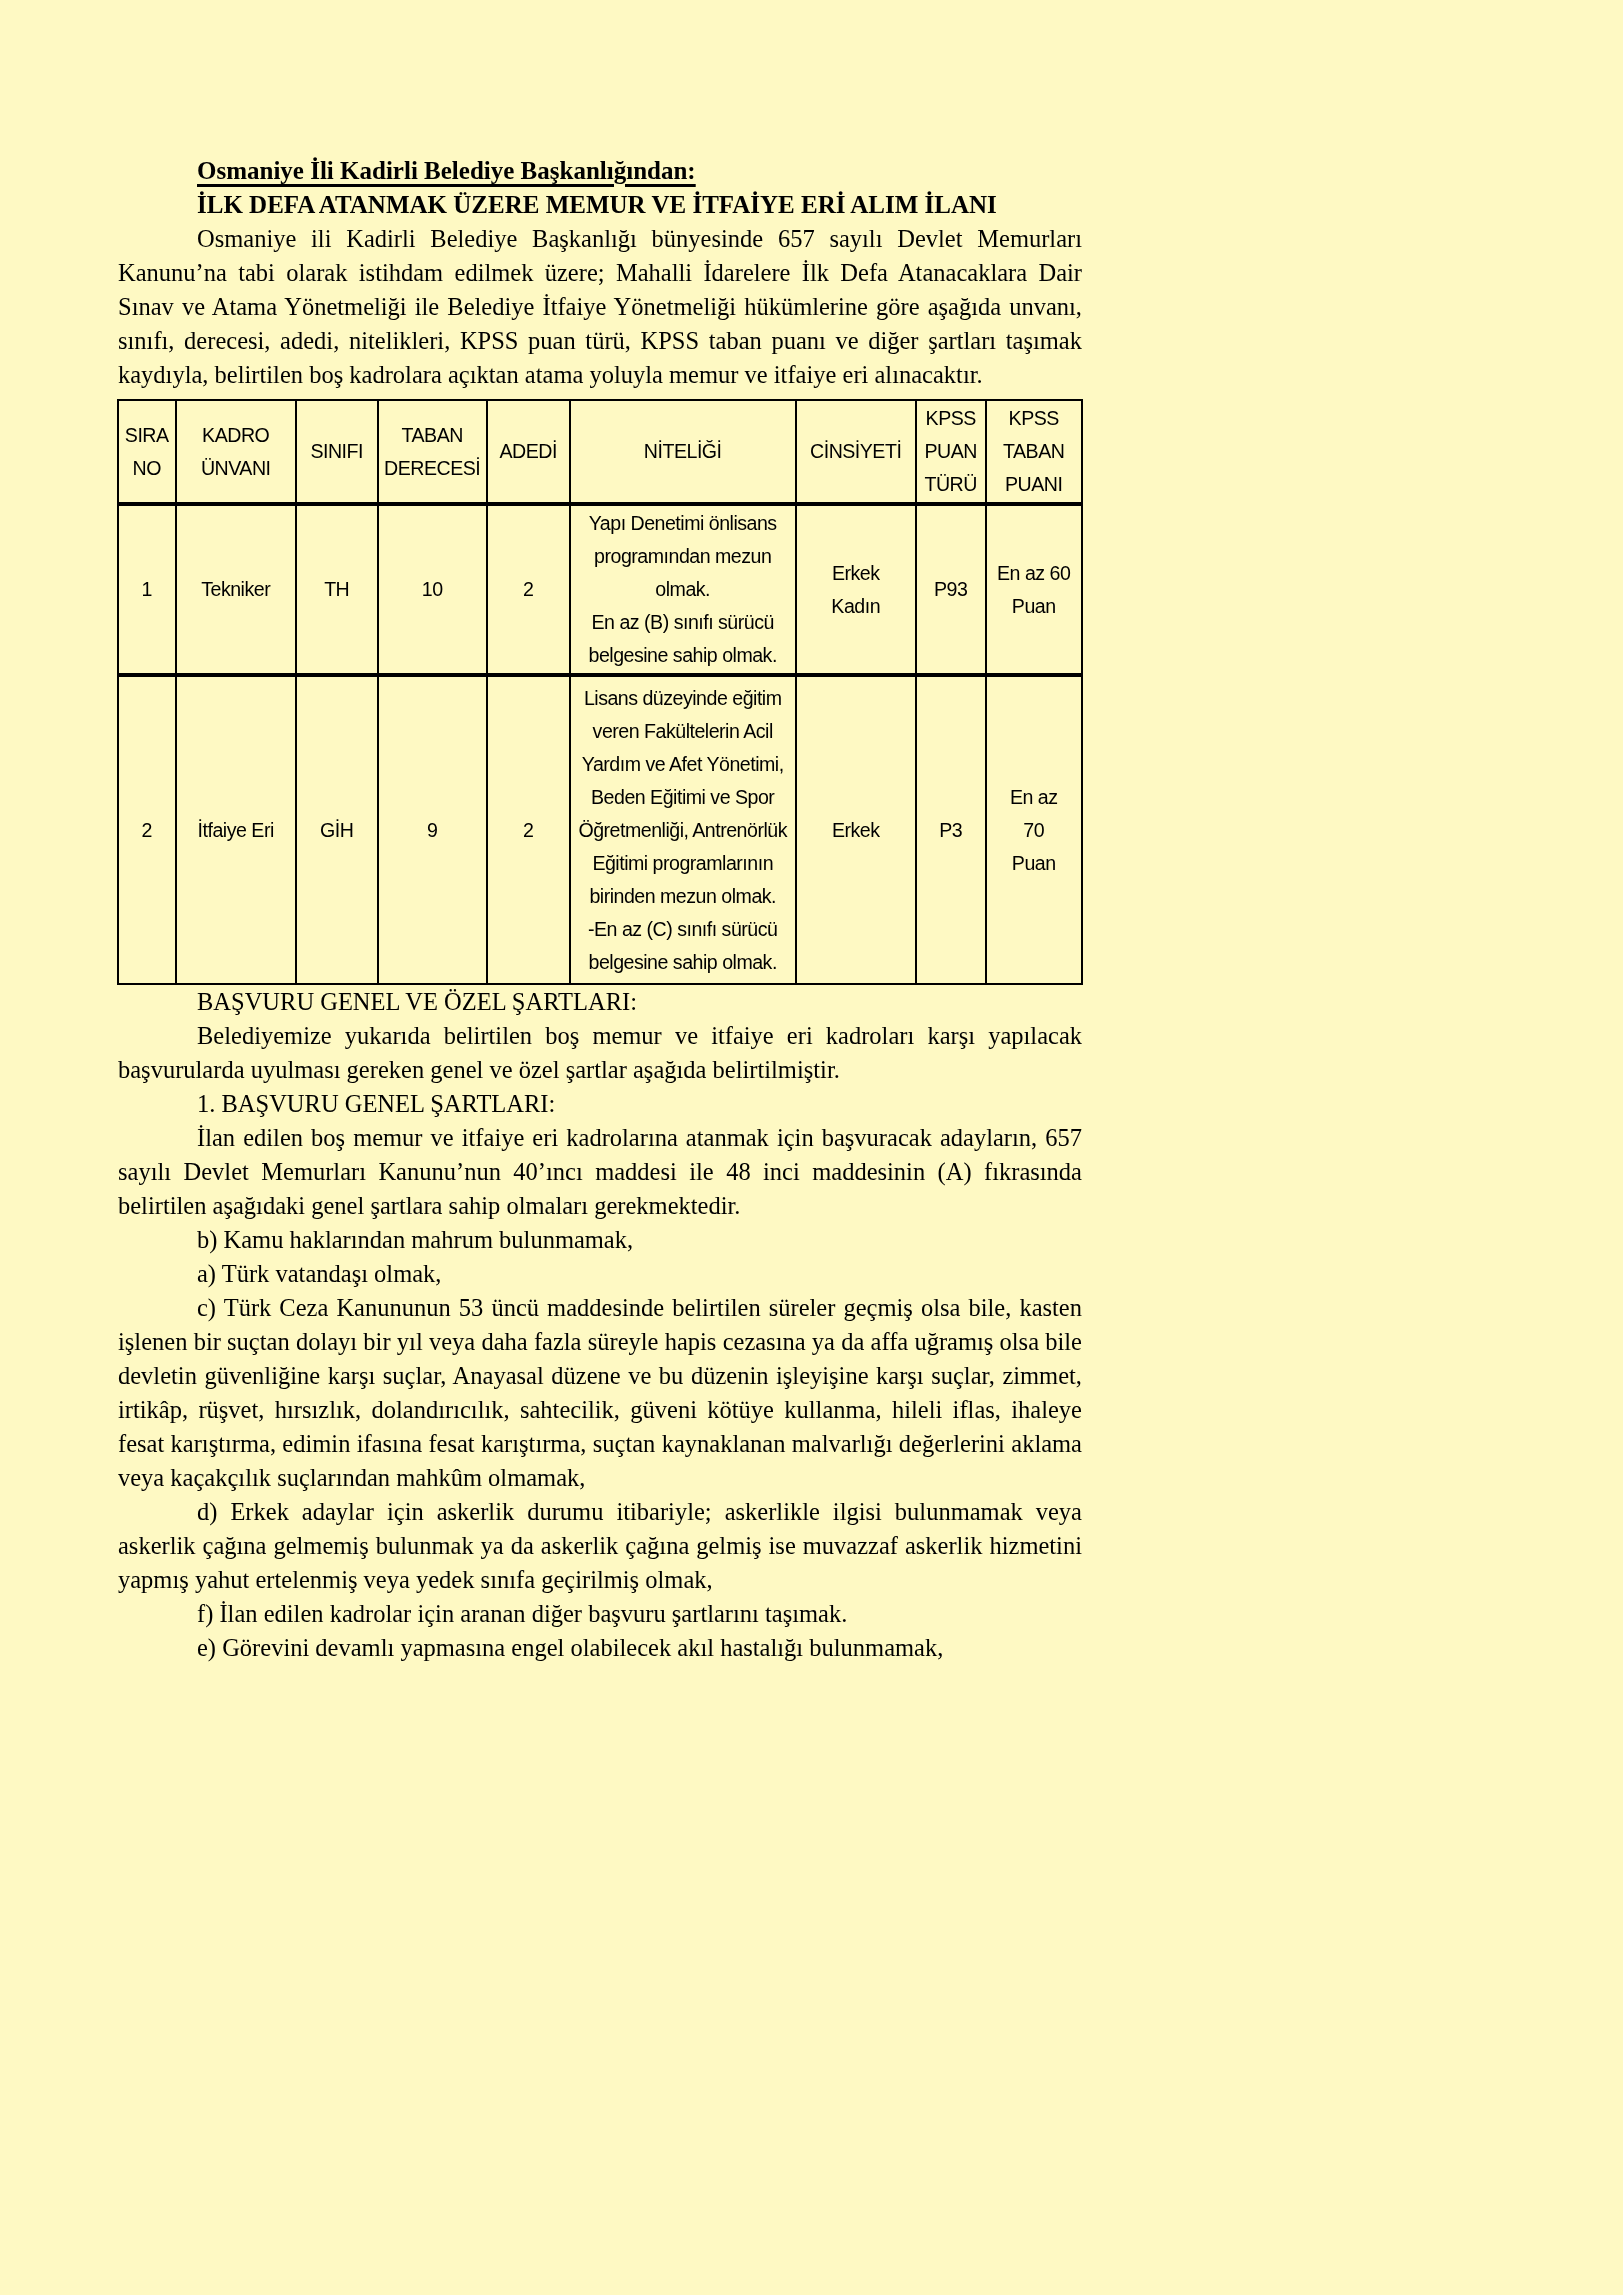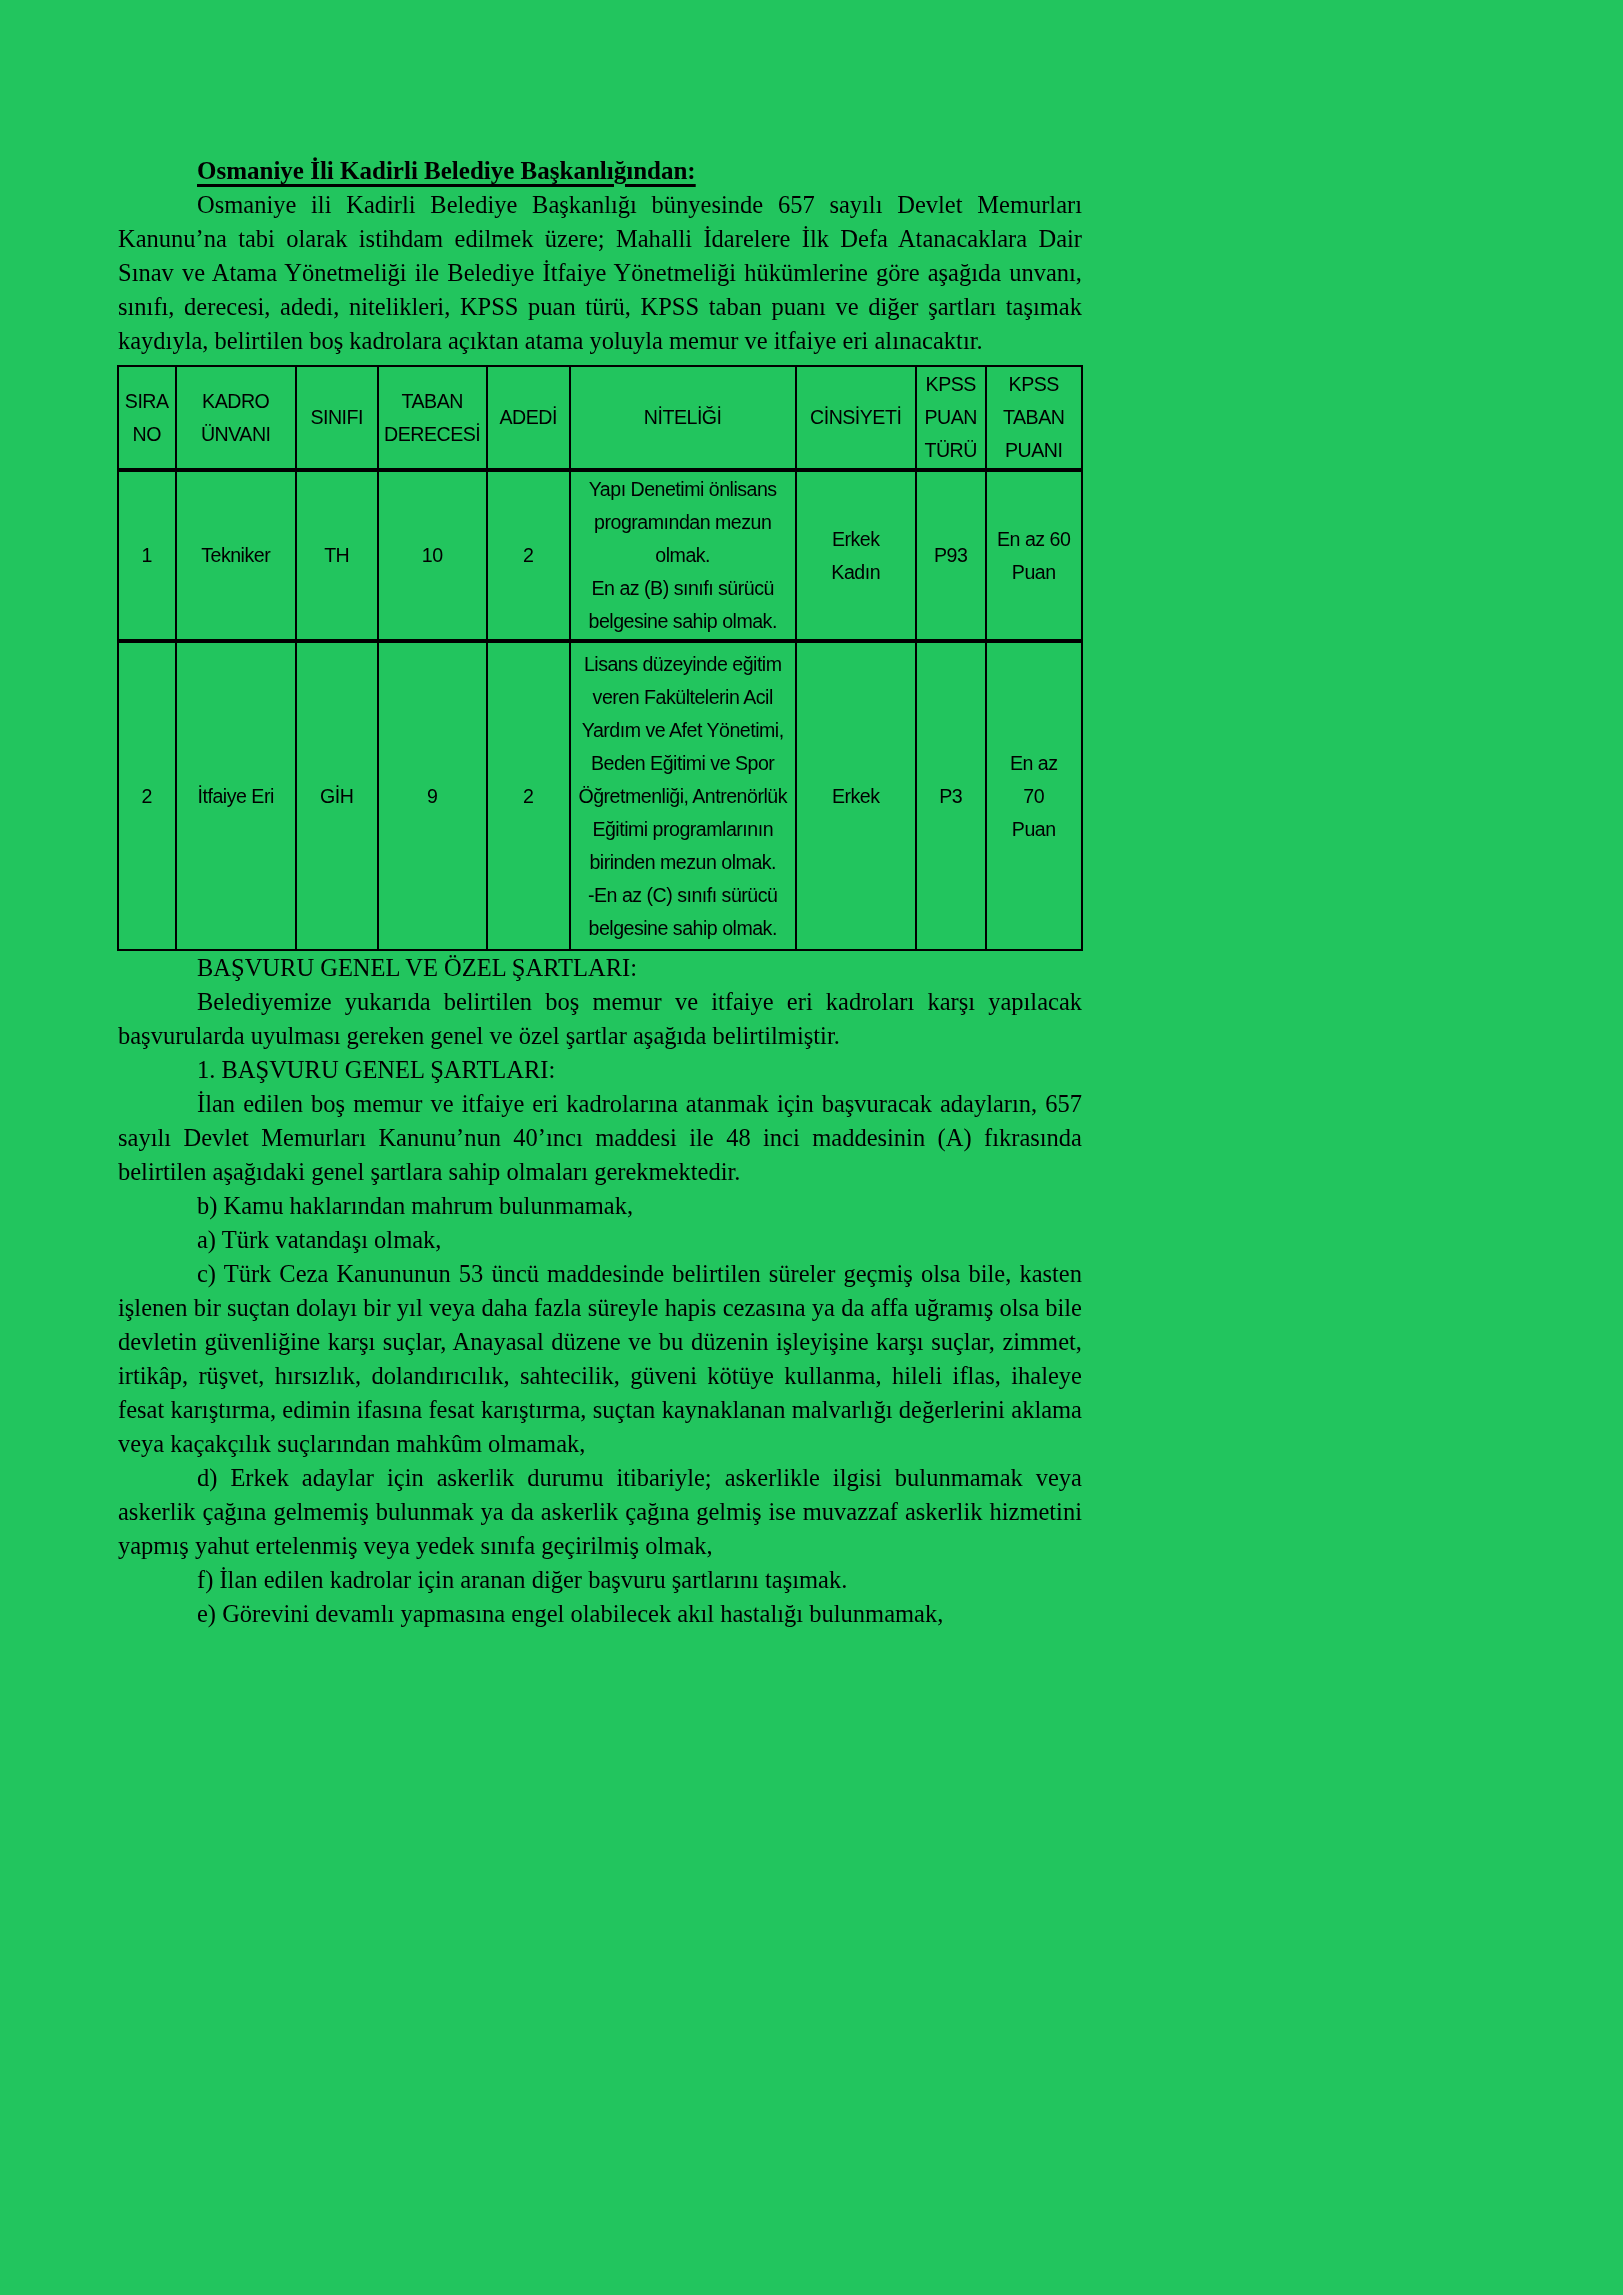--- a/index.html
+++ b/index.html
@@ -1,20 +1,20 @@
 <!DOCTYPE html>
 <html lang="tr" style="font-size:10.5px"><head>
 <meta charset="utf-8">
 <style>
   html, body { margin: 0; padding: 0; background: #ffffff; }
   .page {
     position: relative;
     width: 1623px;
     height: 2295px;
-    background: #22c55e;
+    background: #fef9c3;
     color: #000000;
     overflow: hidden;
   }
   .content {
     position: absolute;
     left: 118px;
     top: 154px;
     width: 964px;
     font-family: "Liberation Serif", "DejaVu Serif", serif;
     font-size: 24.5px;
@@ -58,20 +58,21 @@
   td.cell-left { text-align: left; padding: 0 2.6px 0 5.2px; }
   .after-table { margin-top: 3.9px; }
 </style>
 </head>
 <body>
 
 <div class="page">
   <div class="content">
 
     <p class="doc-title-line1">Osmaniye İli Kadirli Belediye Başkanlığından:</p>
+    <p class="doc-title-line2">İLK DEFA ATANMAK ÜZERE MEMUR VE İTFAİYE ERİ ALIM İLANI</p>
     <p>Osmaniye ili Kadirli Belediye Başkanlığı bünyesinde 657 sayılı Devlet Memurları Kanunu’na tabi olarak istihdam edilmek üzere; Mahalli İdarelere İlk Defa Atanacaklara Dair Sınav ve Atama Yönetmeliği ile Belediye İtfaiye Yönetmeliği hükümlerine göre aşağıda unvanı, sınıfı, derecesi, adedi, nitelikleri, KPSS puan türü, KPSS taban puanı ve diğer şartları taşımak kaydıyla, belirtilen boş kadrolara açıktan atama yoluyla memur ve itfaiye eri alınacaktır.</p>
 
     <table class="positions">
       <colgroup>
         <col style="width:58px">
           <col style="width:120px">
           <col style="width:82px">
         <col style="width:109px">
           <col style="width:83px">
           <col style="width:226px">

